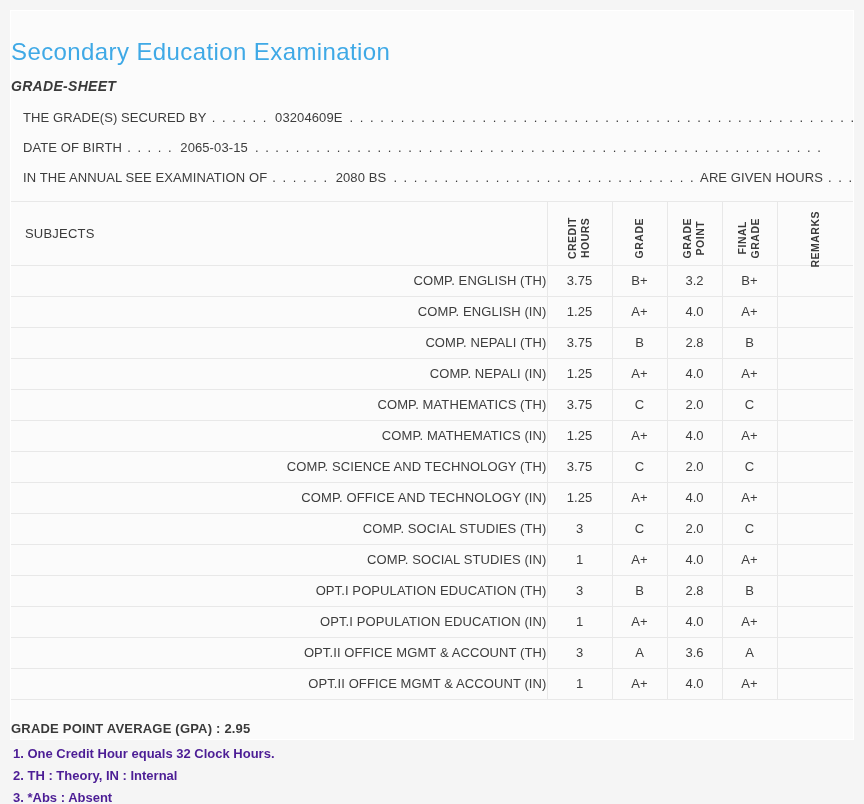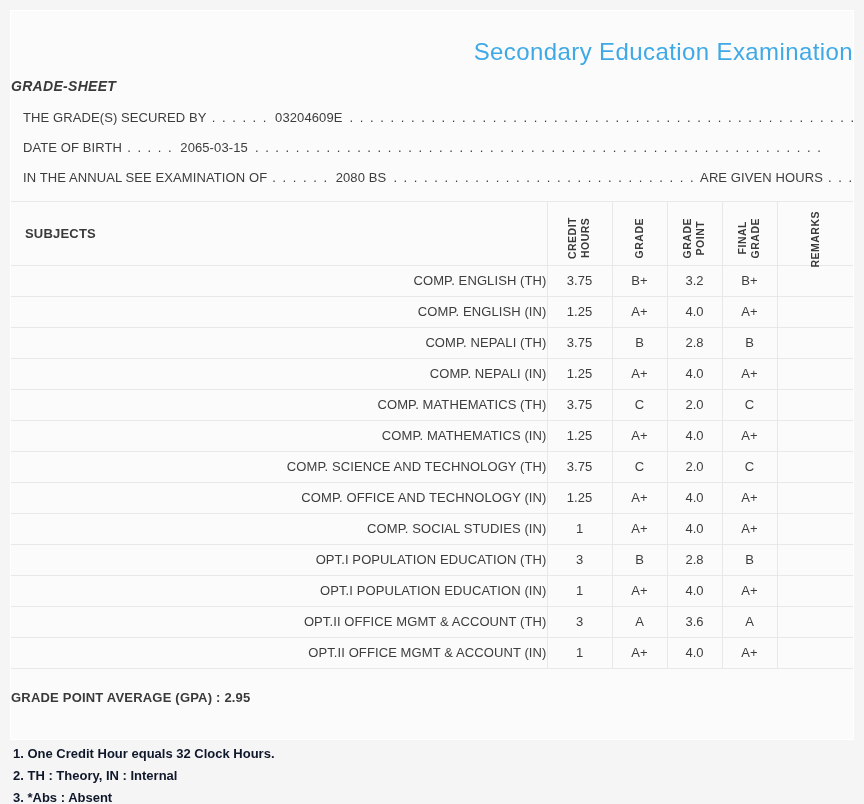--- a/index.html
+++ b/index.html
@@ -19,21 +19,21 @@
   }
   .card{
     position:absolute;
     left:10px;top:10px;
     width:844px;height:730px;
     background:var(--card-bg);
     border:1px solid #ffffff;
   }
   .title{
     margin-top:27px;
-    text-align:right;
+    text-align:left;
     font-size:24px;
     font-weight:400;
     letter-spacing:0.4px;
     color:var(--accent);
   }
   .subtitle{
     margin-top:12px;
     text-align:left;
     font-size:14px;
     font-weight:700;
@@ -61,21 +61,21 @@
     table-layout:fixed;
     border-top:1px solid var(--divider);
   }
   th,td{border-bottom:1px solid var(--divider);}
   th{height:53px;font-weight:700;}
   th.subjects{
     text-align:left;
     vertical-align:middle;
     padding-left:14px;
     font-size:13px;
-    font-weight:700;
+    font-weight:400;
     letter-spacing:0.2px;
     color:#3a3a3a;
   }
   th.vcol{vertical-align:bottom;text-align:center;border-left:1px solid var(--divider);padding-bottom:2px;}
   .vert{
     display:inline-block;
     writing-mode:vertical-rl;
     transform:rotate(180deg);
     white-space:pre-line;
     font-size:10.5px;
@@ -101,21 +101,21 @@
   .footnotes{
     position:absolute;
     left:0;top:743px;
     width:864px;
     padding-left:13px;
   }
   .fn{
     line-height:22px;
     font-size:13px;
     font-weight:700;
-    color:#0f172a;
+    color:#4c1d95;
   }
 </style>
 </head>
 <body>
 
 <div class="card">
 
   <h1 class="title">Secondary Education Examination</h1>
   <h2 class="subtitle">GRADE-SHEET</h2>
 
@@ -206,20 +206,28 @@
   </tr>
         <tr>
     <td class="subject">COMP. OFFICE AND TECHNOLOGY (IN)</td>
     <td class="num">1.25</td>
     <td class="num">A+</td>
     <td class="num">4.0</td>
     <td class="num">A+</td>
     <td class="num"></td>
   </tr>
         <tr>
+    <td class="subject">COMP. SOCIAL STUDIES (TH)</td>
+    <td class="num">3</td>
+    <td class="num">C</td>
+    <td class="num">2.0</td>
+    <td class="num">C</td>
+    <td class="num"></td>
+  </tr>
+        <tr>
     <td class="subject">COMP. SOCIAL STUDIES (IN)</td>
     <td class="num">1</td>
     <td class="num">A+</td>
     <td class="num">4.0</td>
     <td class="num">A+</td>
     <td class="num"></td>
   </tr>
         <tr>
     <td class="subject">OPT.I POPULATION EDUCATION (TH)</td>
     <td class="num">3</td>

